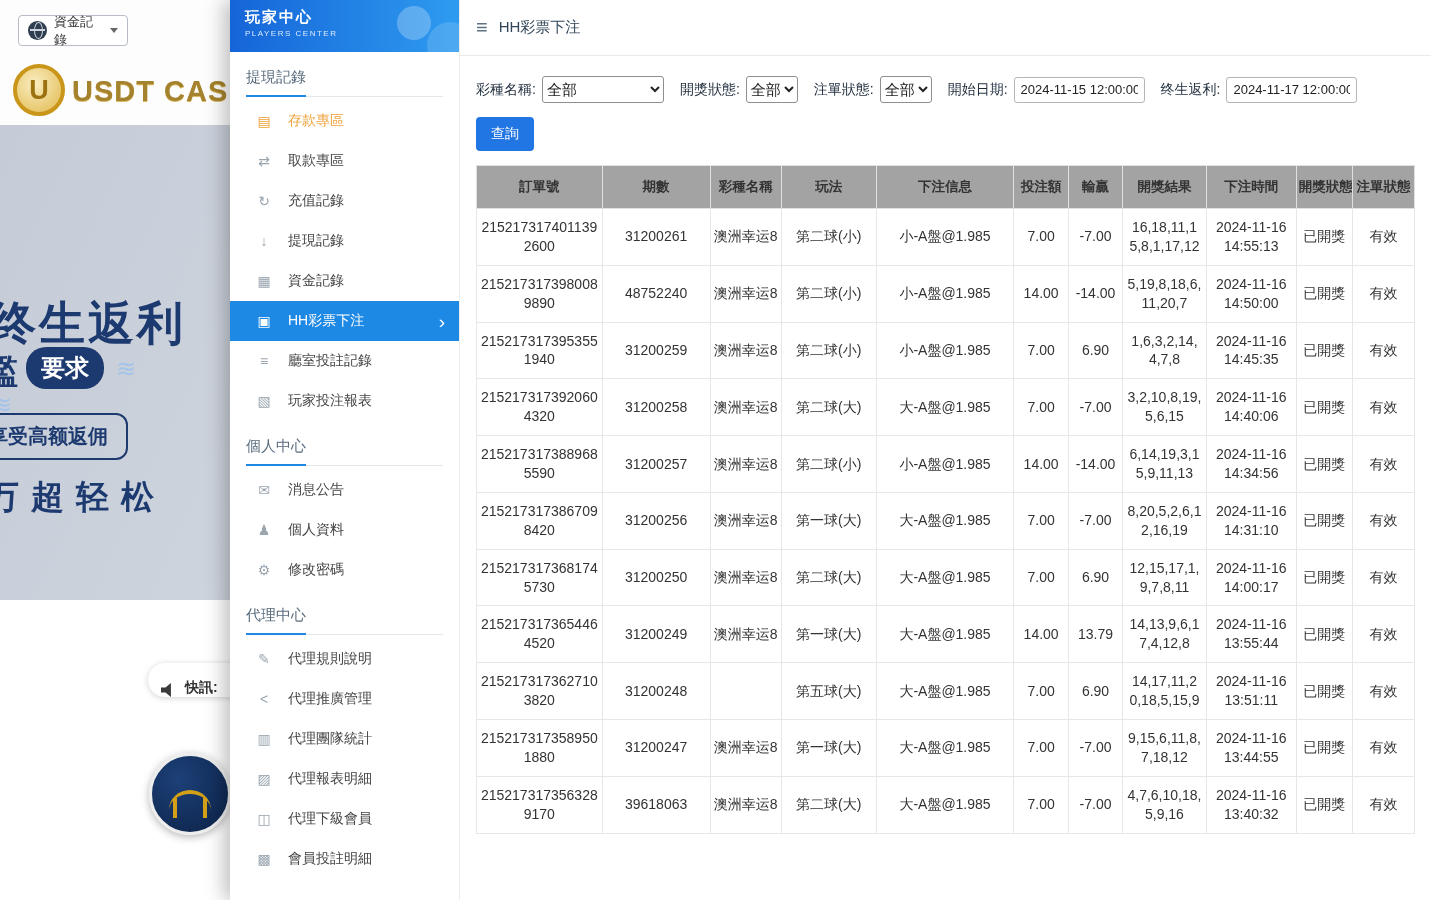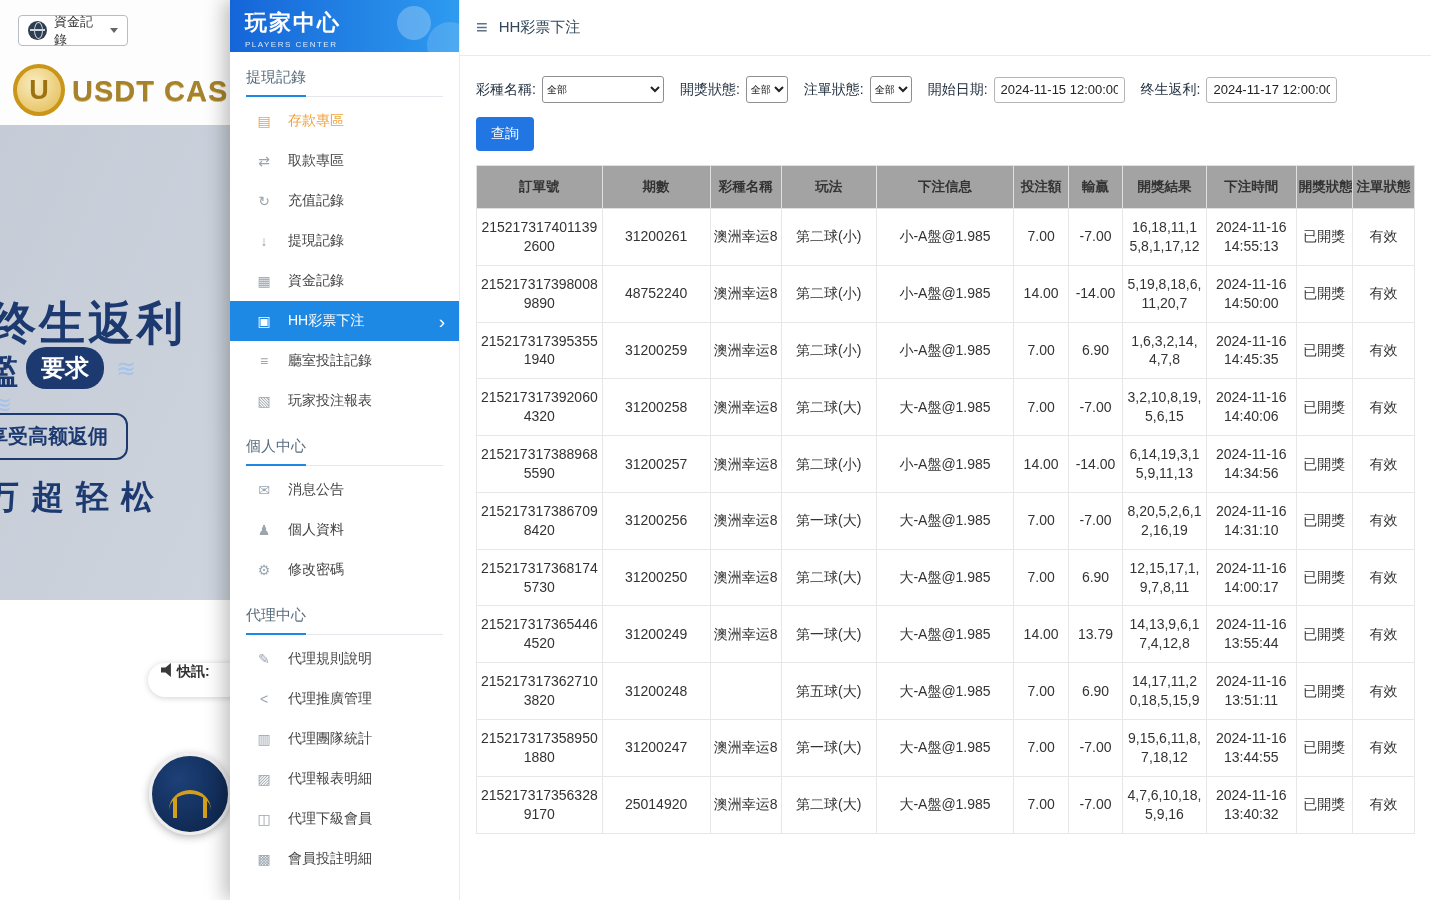--- a/index.html
+++ b/index.html
@@ -55,21 +55,21 @@
   .banner-wave2 { position: absolute; left: -8px; top: 266px; font-size: 24px; color: #a4c3ea; letter-spacing: -2px; }
   .banner-pill {
     position: absolute; left: -52px; top: 288px; border: 2px solid #1d3a70; border-radius: 12px;
     color: #1d3a70; font-size: 20px; font-weight: 700; padding: 8px 18px; white-space: nowrap; background: transparent;
   }
   .banner-subline { position: absolute; left: -14px; top: 350px; font-size: 33px; font-weight: 800; color: #1d3a70; letter-spacing: 12px; white-space: nowrap; }
 
   .ticker-pill {
     position: absolute; left: 148px; top: 663px; width: 120px; height: 34px; background: #fff;
     border-radius: 17px; box-shadow: 0 1px 6px rgba(0,0,0,.18);
-    display: flex; align-items: flex-start; padding: 0 13px;
+    display: flex; align-items: flex-end; gap: 8px; padding: 0 13px;
   }
   .speaker-shape {
     width: 16px; height: 14px; background: #3a3a3a; flex: none;
     clip-path: polygon(0 32%, 28% 32%, 62% 0, 62% 100%, 28% 68%, 0 68%);
   }
   .ticker-text { font-size: 14px; font-weight: 700; color: #333; white-space: nowrap; }
 
   .float-logo {
     position: absolute; left: 149px; top: 753px; width: 82px; height: 82px; border-radius: 50%;
     background: radial-gradient(circle at 35% 30%, #1c4078, #0c2246);
@@ -87,21 +87,21 @@
   }
 
   
   .sidebar { width: 230px; flex: none; background: #fff; border-right: 1px solid #ececec; overflow: hidden; }
   .sb-header {
     height: 52px; background: linear-gradient(90deg, #1565d8, #2e9bf0);
     color: #fff; padding: 8px 0 0 15px; position: relative; overflow: hidden;
   }
   .sb-header::before { content:''; position:absolute; right: 28px; top: 6px; width: 34px; height: 34px; border-radius: 50%; background: rgba(255,255,255,.25); }
   .sb-header::after { content:''; position:absolute; right: -14px; top: 22px; width: 46px; height: 46px; border-radius: 50%; background: rgba(255,255,255,.15); }
-  .sb-title { font-size: 22px; font-weight: 700; letter-spacing: 2px; }
+  .sb-title { font-size: 15px; font-weight: 700; letter-spacing: 2px; }
   .sb-sub { font-size: 8px; opacity: .85; letter-spacing: 1.5px; margin-top: 2px; }
 
   .section-title { margin: 16px 16px 4px 16px; border-bottom: 1px solid #e4e7eb; color: #5a6d7e; font-size: 15px; }
   .section-title span { display: inline-block; border-bottom: 2px solid #1e88e5; padding-bottom: 8px; margin-bottom: -1px; }
   .menu-item {
     height: 40px; display: flex; align-items: center; gap: 15px;
     padding: 0 14px 0 25px; font-size: 14px; color: #454545; cursor: pointer; position: relative;
   }
   .mi-icon { width: 18px; text-align: center; color: #9aa5af; font-size: 14px; flex: none; }
   .mi-label { white-space: nowrap; }
@@ -112,21 +112,21 @@
   .chev { margin-left: auto; font-size: 19px; line-height: 1; color: #fff; }
 
   
   .main { flex: 1; display: flex; flex-direction: column; overflow: hidden; background: #fff; }
   .main-header { height: 56px; flex: none; display: flex; align-items: center; gap: 11px; padding: 0 16px; border-bottom: 1px solid #eaeaea; }
   .hamburger { font-size: 20px; color: #5f7183; cursor: pointer; }
   .main-title { font-size: 15px; color: #33475b; }
 
   .filters { display: flex; align-items: center; padding: 20px 16px 0 16px; font-size: 14px; color: #1f2d3d; white-space: nowrap; }
   .f-label { margin-right: 6px; }
-  .f-select { height: 27px; border: 1px solid #8f8f8f; border-radius: 3px; background: #fff; font-size: 10px; margin-right: 16px; color: #222; font-family: inherit; }
+  .f-select { height: 27px; border: 1px solid #8f8f8f; border-radius: 3px; background: #fff; font-size: 15px; margin-right: 16px; color: #222; font-family: inherit; }
   .f-select.wide { width: 122px; }
   .f-date { height: 26px; width: 131px; border: 1px solid #b5b5b5; border-radius: 3px; font-size: 13px; padding: 0 6px; margin-right: 16px; color: #222; font-family: inherit; }
   .search-row { padding: 14px 16px 0 16px; }
   .btn-search { background: #2276e3; color: #fff; border: none; border-radius: 4px; font-size: 14px; padding: 8px 15px; cursor: pointer; font-family: inherit; }
 
   .table-wrap { padding: 14px 16px 0 16px; }
   table.bets { width: 100%; border-collapse: collapse; table-layout: fixed; font-size: 14px; color: #333; text-align: center; }
   .bets th { background: #a3a3a3; border: 1px solid #e0e0e0; font-weight: 700; font-size: 13.5px; padding: 12px 2px; white-space: nowrap; overflow: hidden; }
   .bets td { border: 1px solid #e7e7e7; padding: 9px 3px; line-height: 1.35; }
   .bets td.break { word-break: break-all; }
@@ -434,21 +434,21 @@
                 <td>大-A盤@1.985</td>
                 <td>7.00</td>
                 <td>-7.00</td>
                 <td class="break">9,15,6,11,8,7,18,12</td>
                 <td>2024-11-16 13:44:55</td>
                 <td>已開獎</td>
                 <td>有效</td>
               </tr>
               <tr>
                 <td class="break">2152173173563289170</td>
-                <td>25014920</td>
+                <td>39618063</td>
                 <td>澳洲幸运8</td>
                 <td>第二球(大)</td>
                 <td>大-A盤@1.985</td>
                 <td>7.00</td>
                 <td>-7.00</td>
                 <td class="break">4,7,6,10,18,5,9,16</td>
                 <td>2024-11-16 13:40:32</td>
                 <td>已開獎</td>
                 <td>有效</td>
               </tr>

